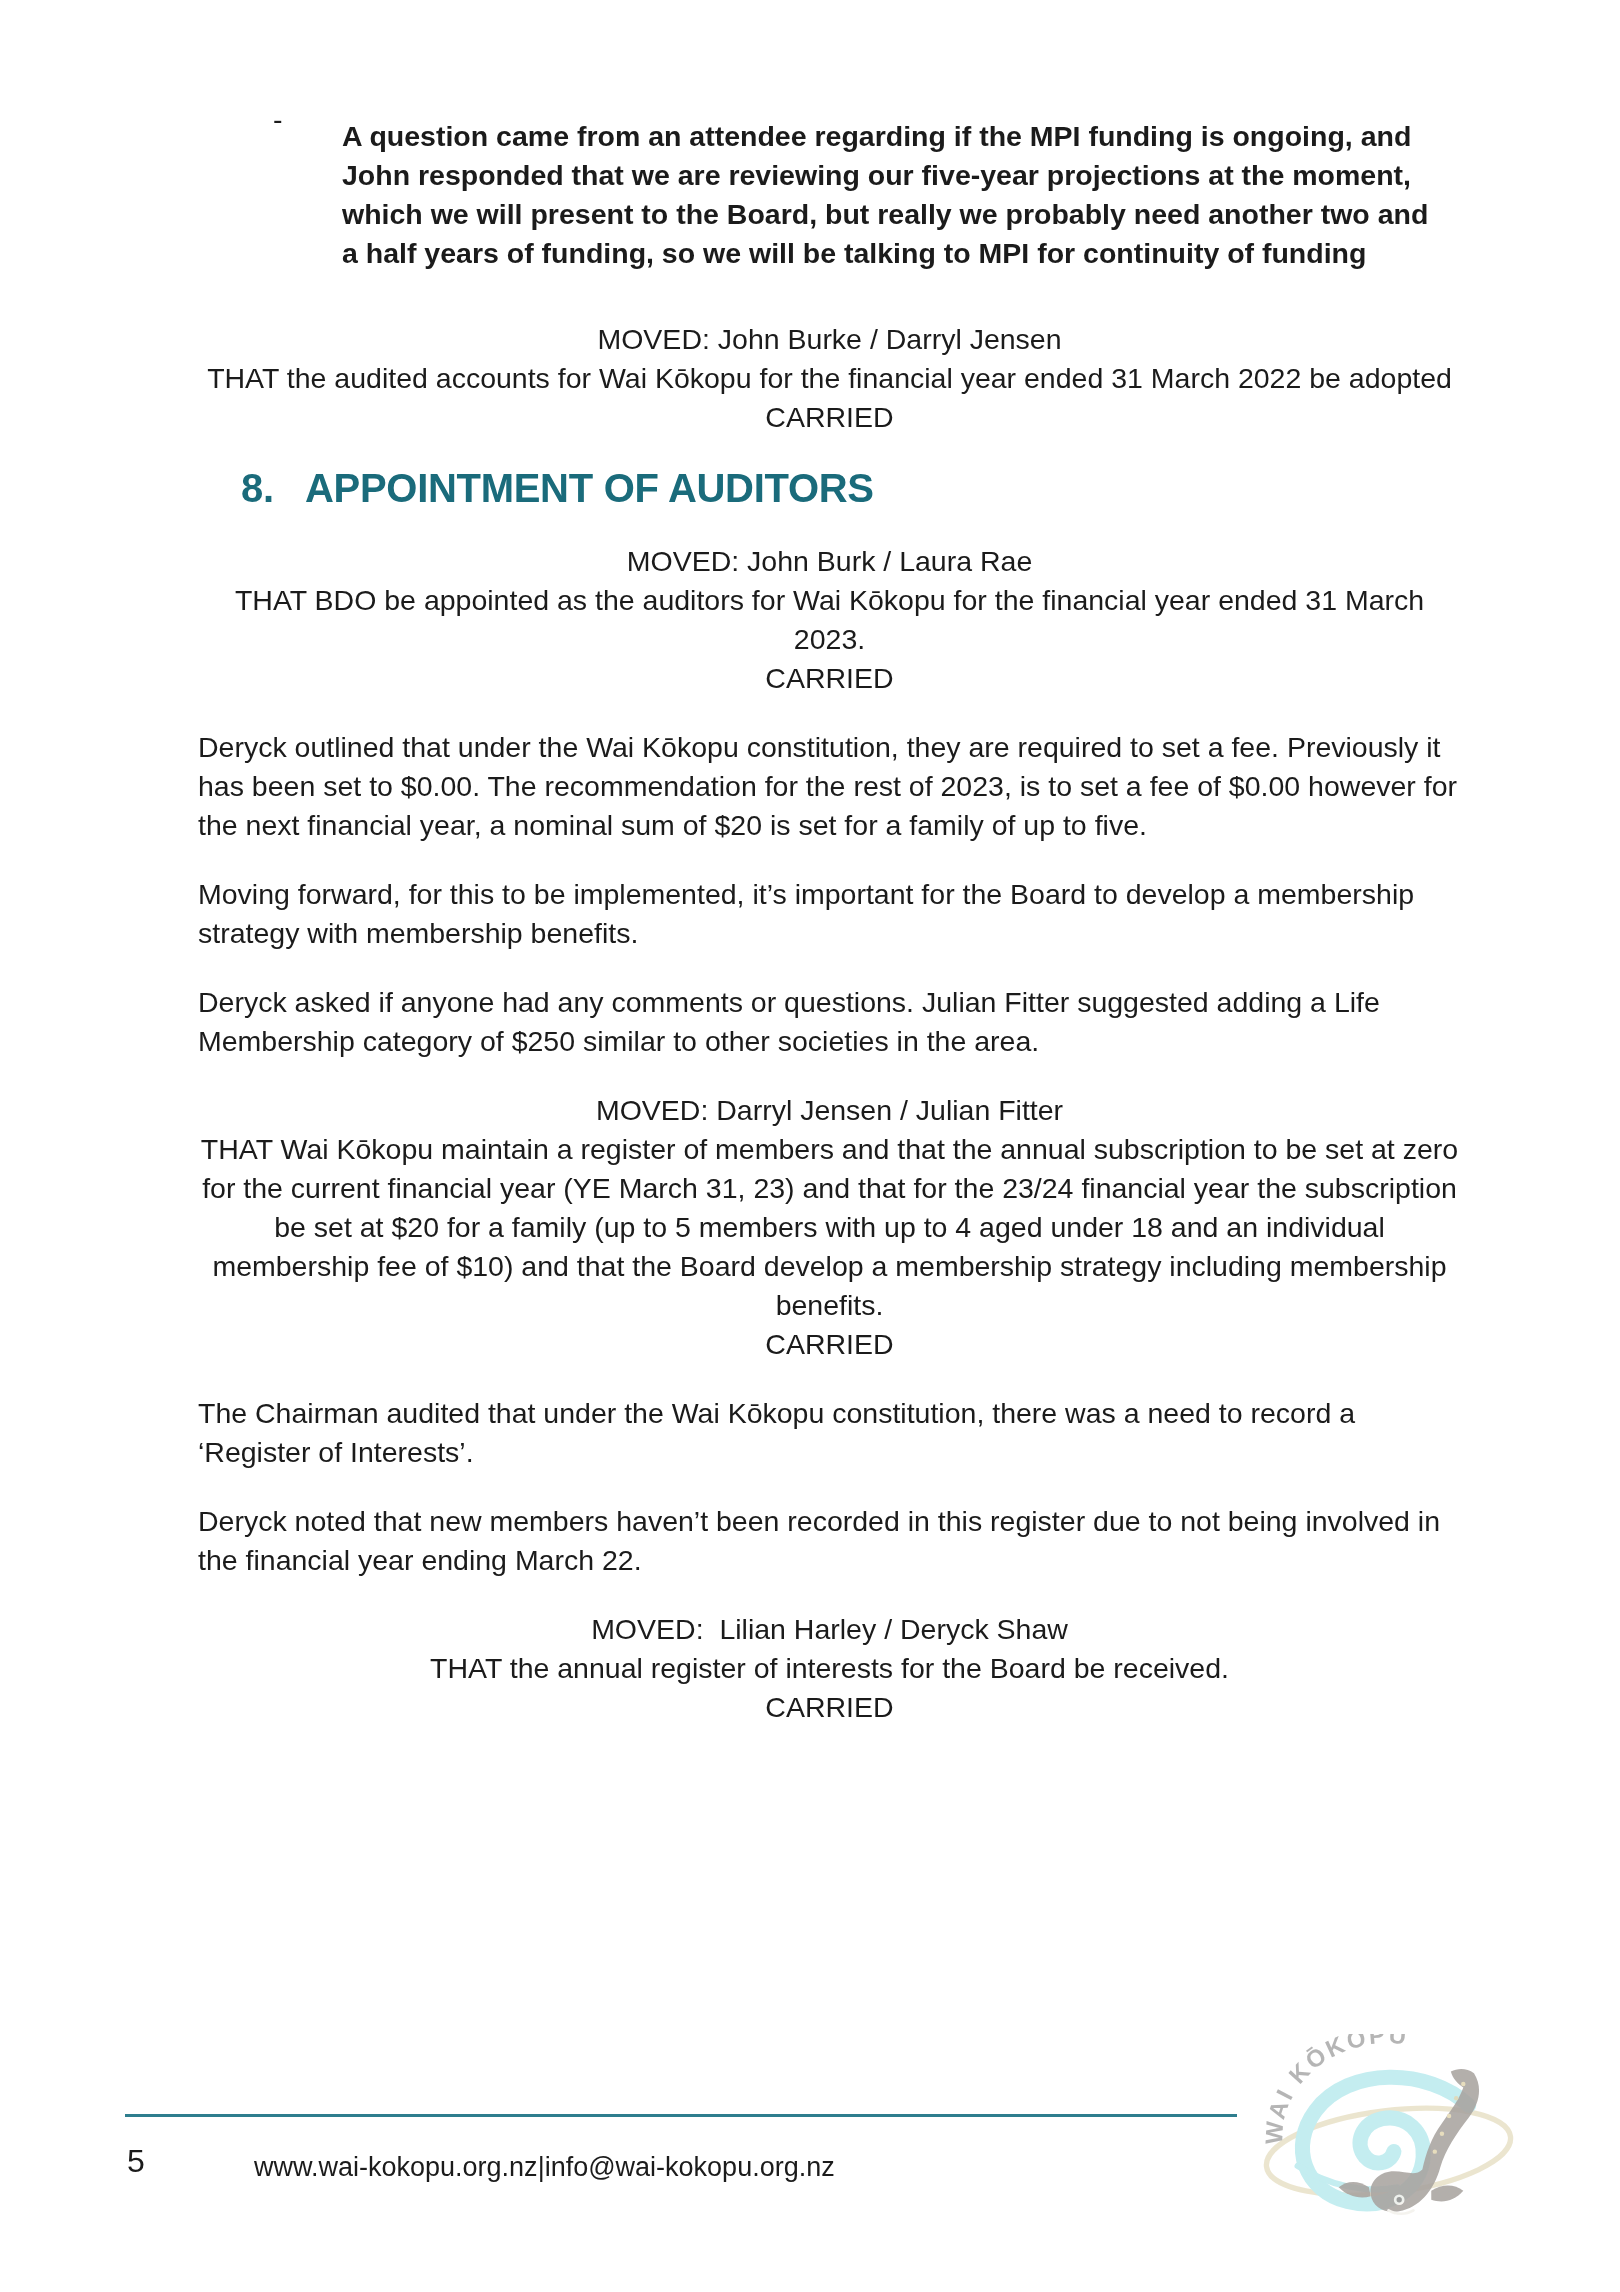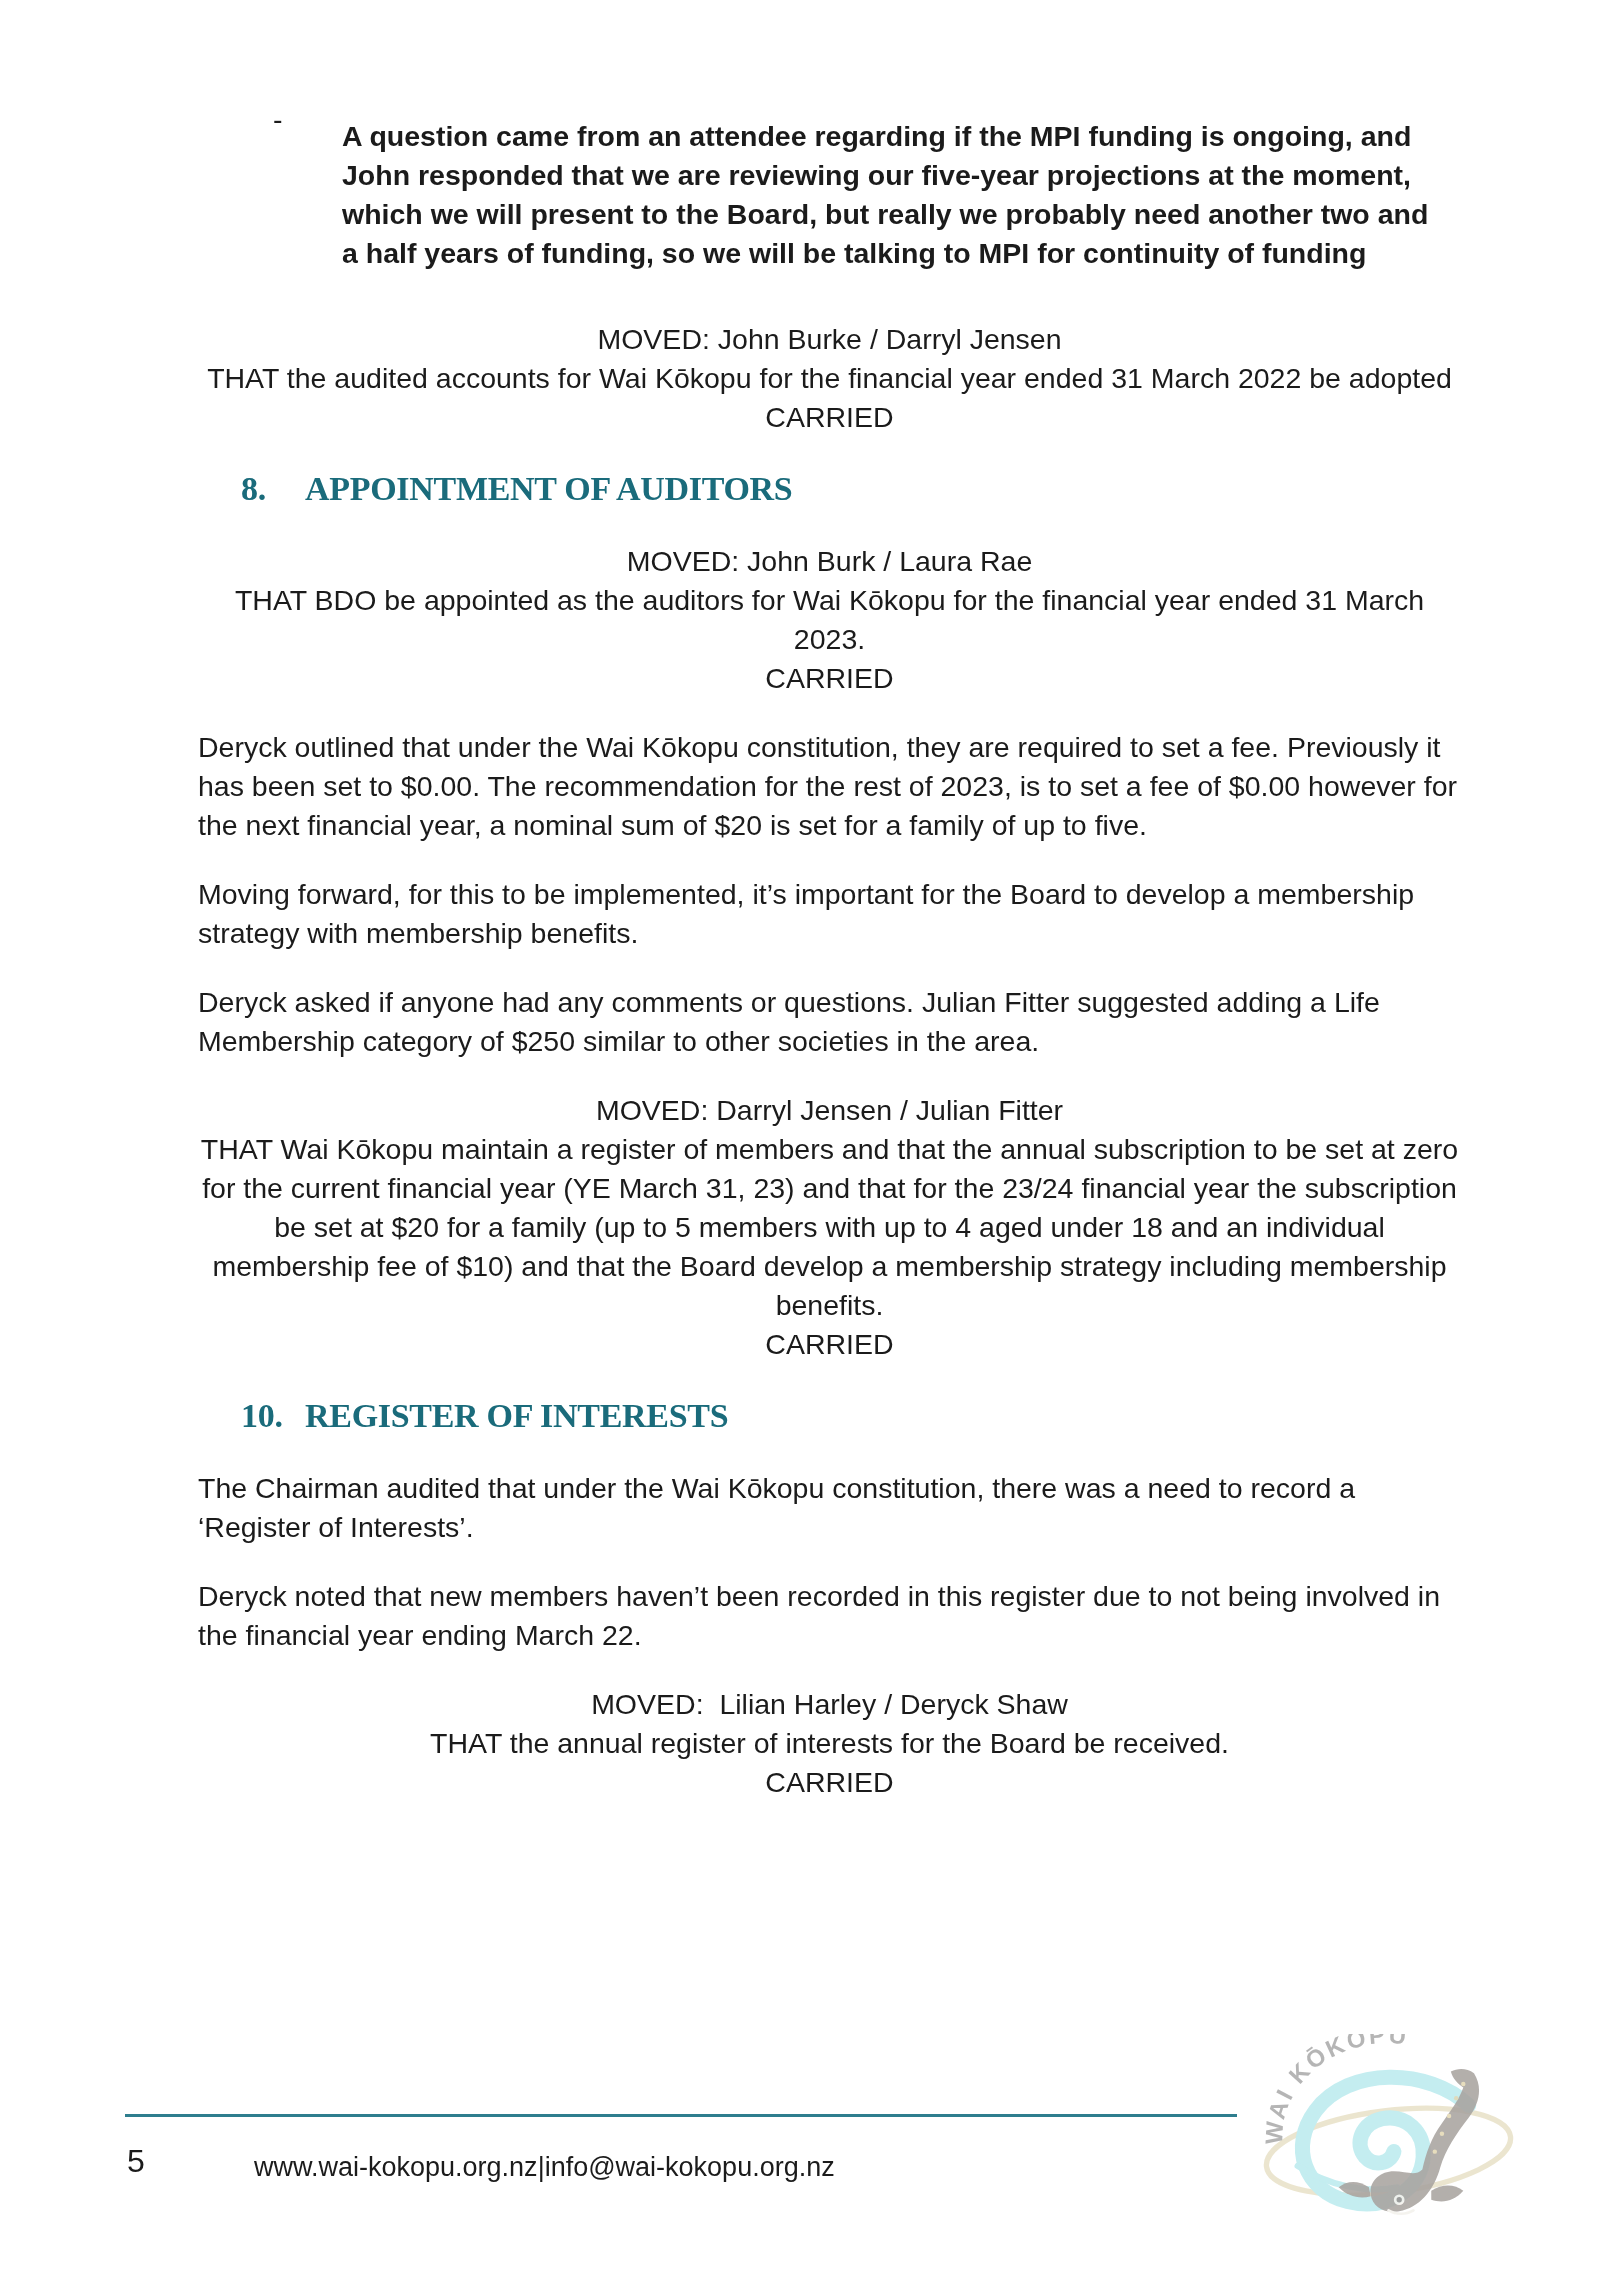--- a/index.html
+++ b/index.html
@@ -17,26 +17,25 @@
     font-size: 28.5px;
     line-height: 39px;
   }
   p { margin: 0 0 30px 0; }
   .motion { white-space: pre-wrap; margin: 0 0 30px 0; text-align: center; }
   .bullet-row { display: flex; margin: 0 0 30px 0; }
   .bullet-marker { margin-left: 75px; width: 52px; flex: 0 0 52px; }
   .bullet-text { margin: 17px; flex: 1 1 auto; font-weight: bold; }
   h2.sec-heading {
     margin: 13px 0 32px 43px;
-    font-size: 34px;
+    font-size: 40px;
     line-height: 43px;
     font-weight: bold;
     letter-spacing: -0.3px;
     color: #1A6B7B;
-    font-family: Liberation Serif, serif;
   }
   h2.sec-heading .h-num { display: inline-block; min-width: 64px; }
   .footer-divider {
     position: absolute;
     left: 125px; top: 2114px;
     width: 1112px; height: 2.7px;
     background: #2F7E8E;
   }
   .page-number {
     position: absolute;
@@ -79,21 +78,20 @@
 
 
   <p>Deryck outlined that under the Wai Kōkopu constitution, they are required to set a fee. Previously it has been set to $0.00. The recommendation for the rest of 2023, is to set a fee of $0.00 however for the next financial year, a nominal sum of $20 is set for a family of up to five.</p>
   <p>Moving forward, for this to be implemented, it’s important for the Board to develop a membership strategy with membership benefits.</p>
   <p>Deryck asked if anyone had any comments or questions. Julian Fitter suggested adding a Life Membership category of $250 similar to other societies in the area.</p>
 
   <p class="motion">MOVED: Darryl Jensen / Julian Fitter
 THAT Wai Kōkopu maintain a register of members and that the annual subscription to be set at zero for the current financial year (YE March 31, 23) and that for the 23/24 financial year the subscription be set at $20 for a family (up to 5 members with up to 4 aged under 18 and an individual membership fee of $10) and that the Board develop a membership strategy including membership benefits.
 CARRIED</p>
 
-  <h2 class="sec-heading"><span class="h-num">10.</span><span>REGISTER OF INTERESTS</span></h2>
 
   <p>The Chairman audited that under the Wai Kōkopu constitution, there was a need to record a ‘Register of Interests’.</p>
   <p>Deryck noted that new members haven’t been recorded in this register due to not being involved in the financial year ending March 22.</p>
 
   <p class="motion">MOVED:  Lilian Harley / Deryck Shaw
 THAT the annual register of interests for the Board be received.
 CARRIED</p>
 
 </div>
 

